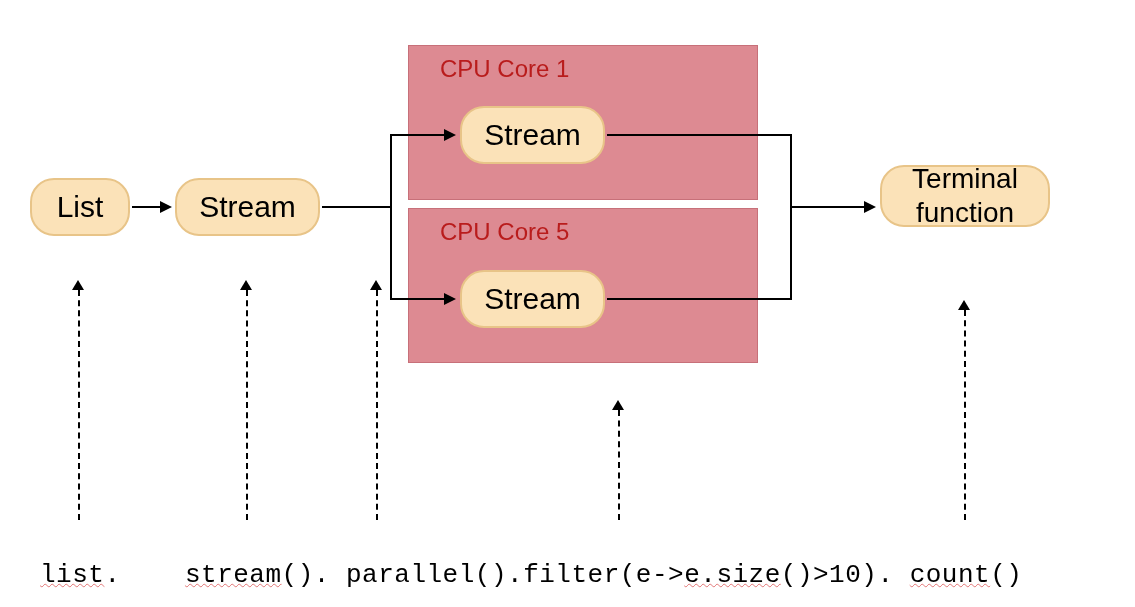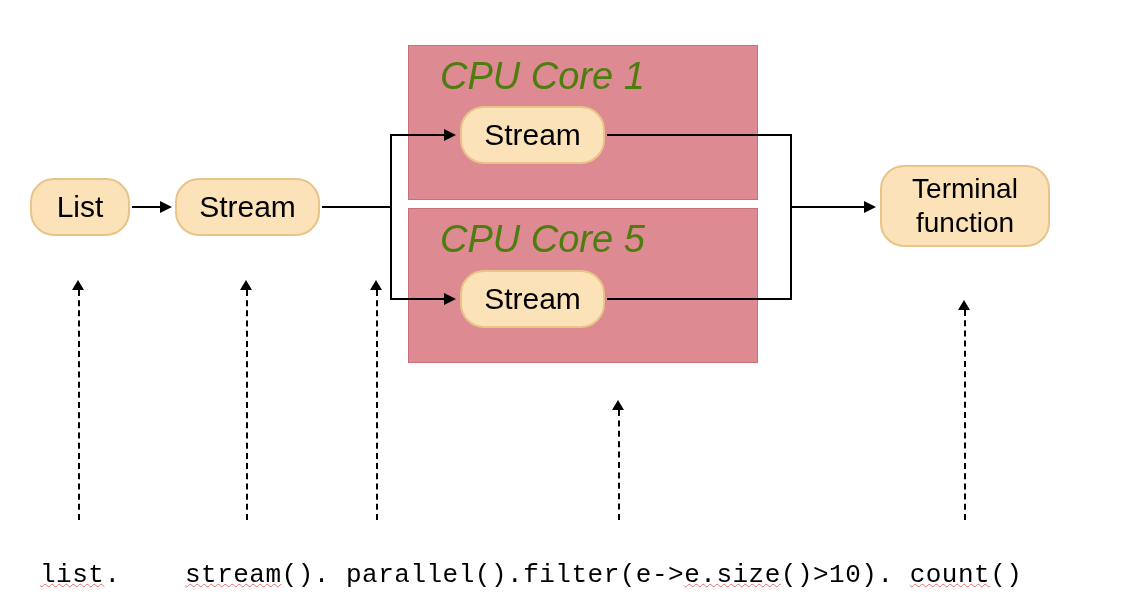--- a/index.html
+++ b/index.html
@@ -23,24 +23,23 @@
       text-align: center;
       line-height: 1.2;
     }
     .cpu-box {
       position: absolute;
       background: #dd8a92;
       border: 1px solid #c77079;
     }
     .cpu-label {
       position: absolute;
-      font-size: 38px;
-      color: #4d7c0f;
+      font-size: 24px;
+      color: #b91c1c;
       font-weight: normal;
-      font-style: italic;
     }
     .code-line {
       position: absolute;
       font-family: "Courier New", monospace;
       font-size: 26px;
       color: #000;
       letter-spacing: 0.5px;
     }
     .code-seg {
       display: inline;
@@ -88,21 +87,21 @@
 </div>
 
 <div class="node" style="left:460px; top:106px; width:145px; height:58px;">
   <span>Stream</span>
 </div>
 
 <div class="node" style="left:460px; top:270px; width:145px; height:58px;">
   <span>Stream</span>
 </div>
 
-<div class="node" style="left:880px; top:165px; width:170px; height:82px; font-size:28px;">
+<div class="node" style="left:880px; top:165px; width:170px; height:62px; font-size:28px;">
   <span>Terminal function</span>
 </div>
 
 <div class="arrow-line" style="left:132px; top:206px; width:30px; height:2px;"></div>
 <div class="arrow-head" style="left:160px; top:201px; border-top:6px solid transparent; border-bottom:6px solid transparent; border-left:12px solid #000;"></div>
 
 <div class="arrow-line" style="left:322px; top:206px; width:70px; height:2px;"></div>
 
 <div class="arrow-line" style="left:390px; top:134px; width:2px; height:166px;"></div>
 

